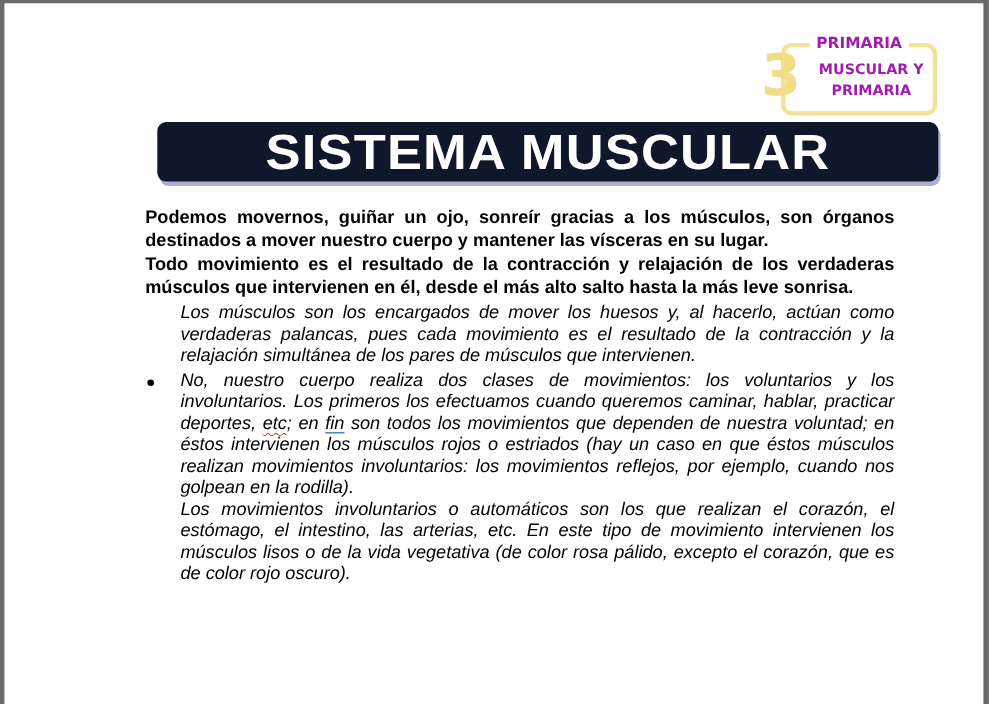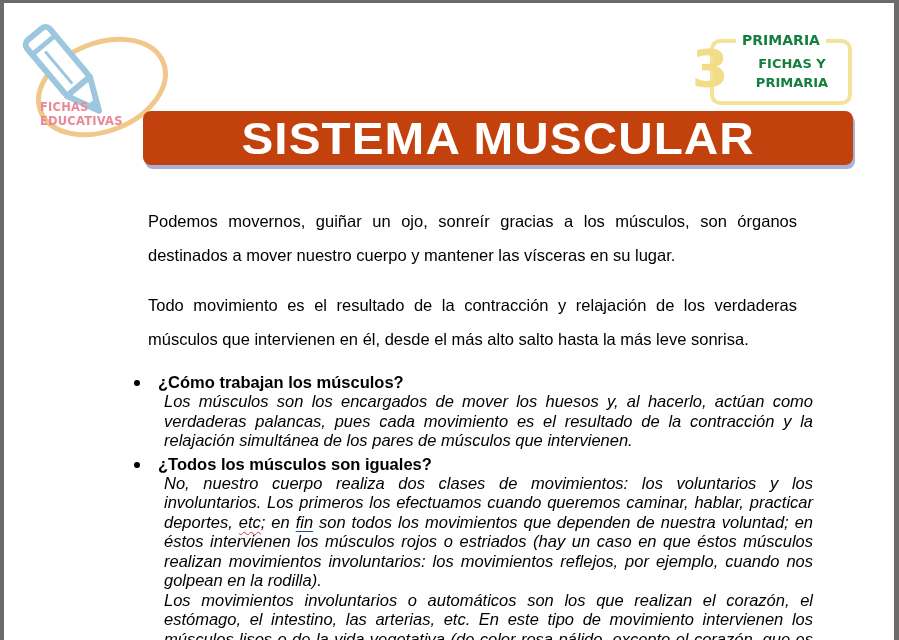--- a/index.html
+++ b/index.html
@@ -14,102 +14,83 @@
       background: #ffffff;
     }
     .logo { position: absolute; left: 10px; top: 14px; width: 160px; height: 130px; }
     .logo-text {
       position: absolute; font-family: "DejaVu Sans", sans-serif; font-weight: bold;
       color: #e98896; font-size: 11.5px; line-height: 13px; letter-spacing: 0.2px;
     }
     .badge { position: absolute; left: 686px; top: 24px; width: 165px; height: 84px; }
     .badge-text {
       position: absolute; font-family: "DejaVu Sans", sans-serif; font-weight: bold;
-      color: #15803d; text-align: center;
+      color: #a21caf; text-align: center;
     }
     .banner {
       position: absolute; left: 139px; top: 108px; width: 710px; height: 54px;
-      background: #c2410c; border-radius: 8px;
+      background: #0f172a; border-radius: 8px;
       box-shadow: 2px 4px 0 #aab1d4;
       display: flex; align-items: center; justify-content: center;
     }
     .banner-title {
       color: #ffffff; font-family: "Liberation Sans", sans-serif; font-weight: bold;
       font-size: 45px; letter-spacing: 1px; line-height: 1;
       transform: scaleX(1.06);
     }
     .content {
       position: absolute; left: 128px; top: 185px; width: 681px;
       color: #000; font-family: "Liberation Sans", sans-serif;
       font-size: 16.5px;
     }
-    .intro p { margin: 16px; line-height: 34px; text-align: justify; text-align-last: left; }
+    .intro p { margin: 0; line-height: 21px; text-align: justify; text-align-last: left; font-weight: bold; }
     .section { position: relative; margin-top: 3px; }
     .section-head { position: relative; padding-left: 26px; font-weight: bold; font-size: 16.5px; line-height: 20px; }
     .bullet { position: absolute; left: 2px; top: 8px; width: 6px; height: 6px; border-radius: 50%; background: #000; }
     .section-body { padding-left: 32px; }
     .section-body p { margin: 0; line-height: 19.5px; text-align: justify; text-align-last: left; font-style: italic; }
     .squiggle { text-decoration: underline wavy #d23b3b; text-decoration-thickness: 1px; text-underline-offset: 3px; }
     .link-under { text-decoration: underline; text-decoration-color: #1f4e9a; text-underline-offset: 3px; }
   </style>
 </head>
 <body>
 
 <div class="page">
 
-  <div class="logo">
-    <svg width="160" height="130" viewBox="0 0 160 130">
-      <ellipse cx="88" cy="70" rx="66" ry="44" fill="none" stroke="#f2c78a" stroke-width="5" transform="rotate(-22 88 70)"></ellipse>
-      <g transform="rotate(-40 55 55)">
-        <rect x="38" y="4" width="30" height="70" rx="6" fill="#ffffff" stroke="#9cc7de" stroke-width="6"></rect>
-        <line x1="38" y1="18" x2="68" y2="18" stroke="#9cc7de" stroke-width="5"></line>
-        <line x1="50" y1="24" x2="50" y2="66" stroke="#9cc7de" stroke-width="3"></line>
-        <polygon points="38,72 68,72 53,104" fill="#ffffff" stroke="#9cc7de" stroke-width="6" stroke-linejoin="round"></polygon>
-        <polygon points="47,92 59,92 53,104" fill="#9cc7de"></polygon>
-      </g>
-    </svg>
-    <div class="logo-text" style="left:26px; top:84px;">FICHAS</div>
-    <div class="logo-text" style="left:26px; top:98px;">EDUCATIVAS</div>
-  </div>
 
   <div class="badge">
     <svg width="165" height="84" viewBox="0 0 165 84" style="position:absolute;left:0;top:0;">
       <rect x="22" y="14" width="138" height="62" rx="8" fill="none" stroke="#f3e39a" stroke-width="4"></rect>
       <rect x="46" y="4" width="90" height="18" fill="#ffffff"></rect>
     </svg>
     <div class="badge-text" style="left:2px; top:14px; font-size:52px; line-height:56px; color:#f3dc86;">3</div>
     <div class="badge-text" style="left:46px; top:4px; width:90px; font-size:14px; line-height:18px;">PRIMARIA</div>
-    <div class="badge-text" style="left:44px; top:28px; width:116px; font-size:13px; line-height:18px;">FICHAS Y</div>
+    <div class="badge-text" style="left:44px; top:28px; width:116px; font-size:13px; line-height:18px;">MUSCULAR Y</div>
     <div class="badge-text" style="left:44px; top:47px; width:116px; font-size:13px; line-height:18px;">PRIMARIA</div>
   </div>
 
   <div class="banner">
     <span class="banner-title">SISTEMA MUSCULAR</span>
   </div>
 
   <div class="content">
     <div class="intro">
       <p>Podemos movernos, guiñar un ojo, sonreír gracias a los músculos, son órganos destinados a mover nuestro cuerpo y mantener las vísceras en su lugar.</p>
       <p>Todo movimiento es el resultado de la contracción y relajación de los verdaderas músculos que intervienen en él, desde el más alto salto hasta la más leve sonrisa.</p>
     </div>
 
     <div class="section">
-      <div class="section-head">
-        <span class="bullet"></span>
-        <span>¿Cómo trabajan los músculos?</span>
-      </div>
       <div class="section-body">
         <p>Los músculos son los encargados de mover los huesos y, al hacerlo, actúan como verdaderas palancas, pues cada movimiento es el resultado de la contracción y la relajación simultánea de los pares de músculos que intervienen.</p>
       </div>
     </div>
 
     <div class="section">
       <div class="section-head">
         <span class="bullet"></span>
-        <span>¿Todos los músculos son iguales?</span>
       </div>
       <div class="section-body">
         <p><span>No, nuestro cuerpo realiza dos clases de movimientos: los voluntarios y los involuntarios. Los primeros los efectuamos cuando queremos caminar, hablar, practicar deportes, </span><span class="squiggle">etc</span><span>; en </span><span class="link-under">fin</span><span> son todos los movimientos que dependen de nuestra voluntad; en éstos intervienen los músculos rojos o estriados (hay un caso en que éstos músculos realizan movimientos involuntarios: los movimientos reflejos, por ejemplo, cuando nos golpean en la rodilla).</span></p>
         <p>Los movimientos involuntarios o automáticos son los que realizan el corazón, el estómago, el intestino, las arterias, etc. En este tipo de movimiento intervienen los músculos lisos o de la vida vegetativa (de color rosa pálido, excepto el corazón, que es de color rojo oscuro).</p>
       </div>
     </div>
   </div>
 </div>
 
 </body></html>

